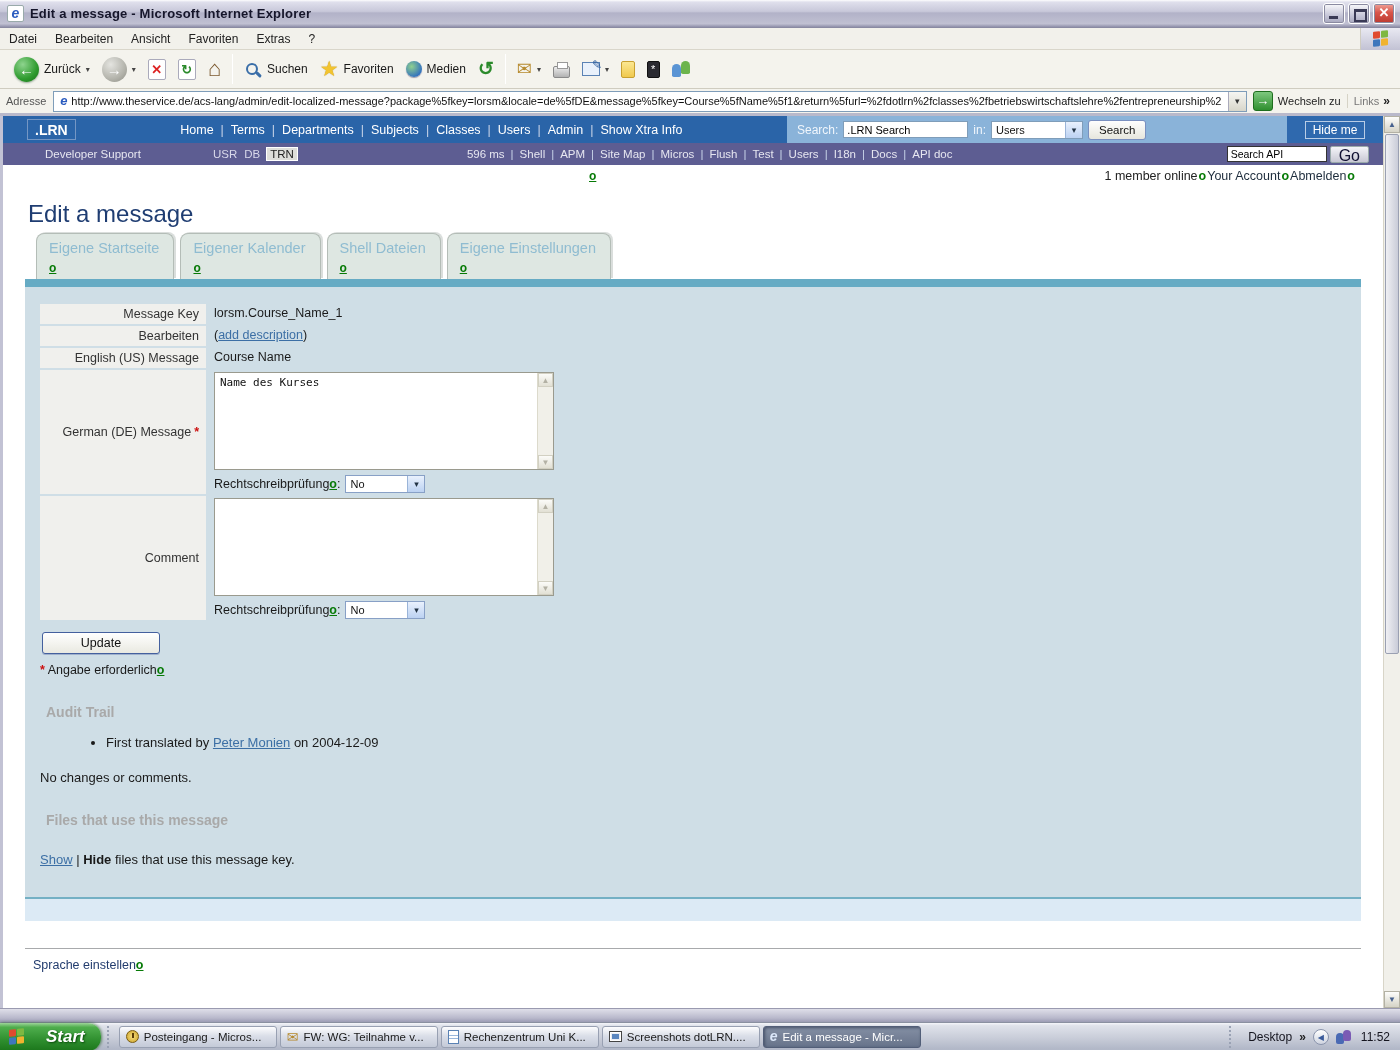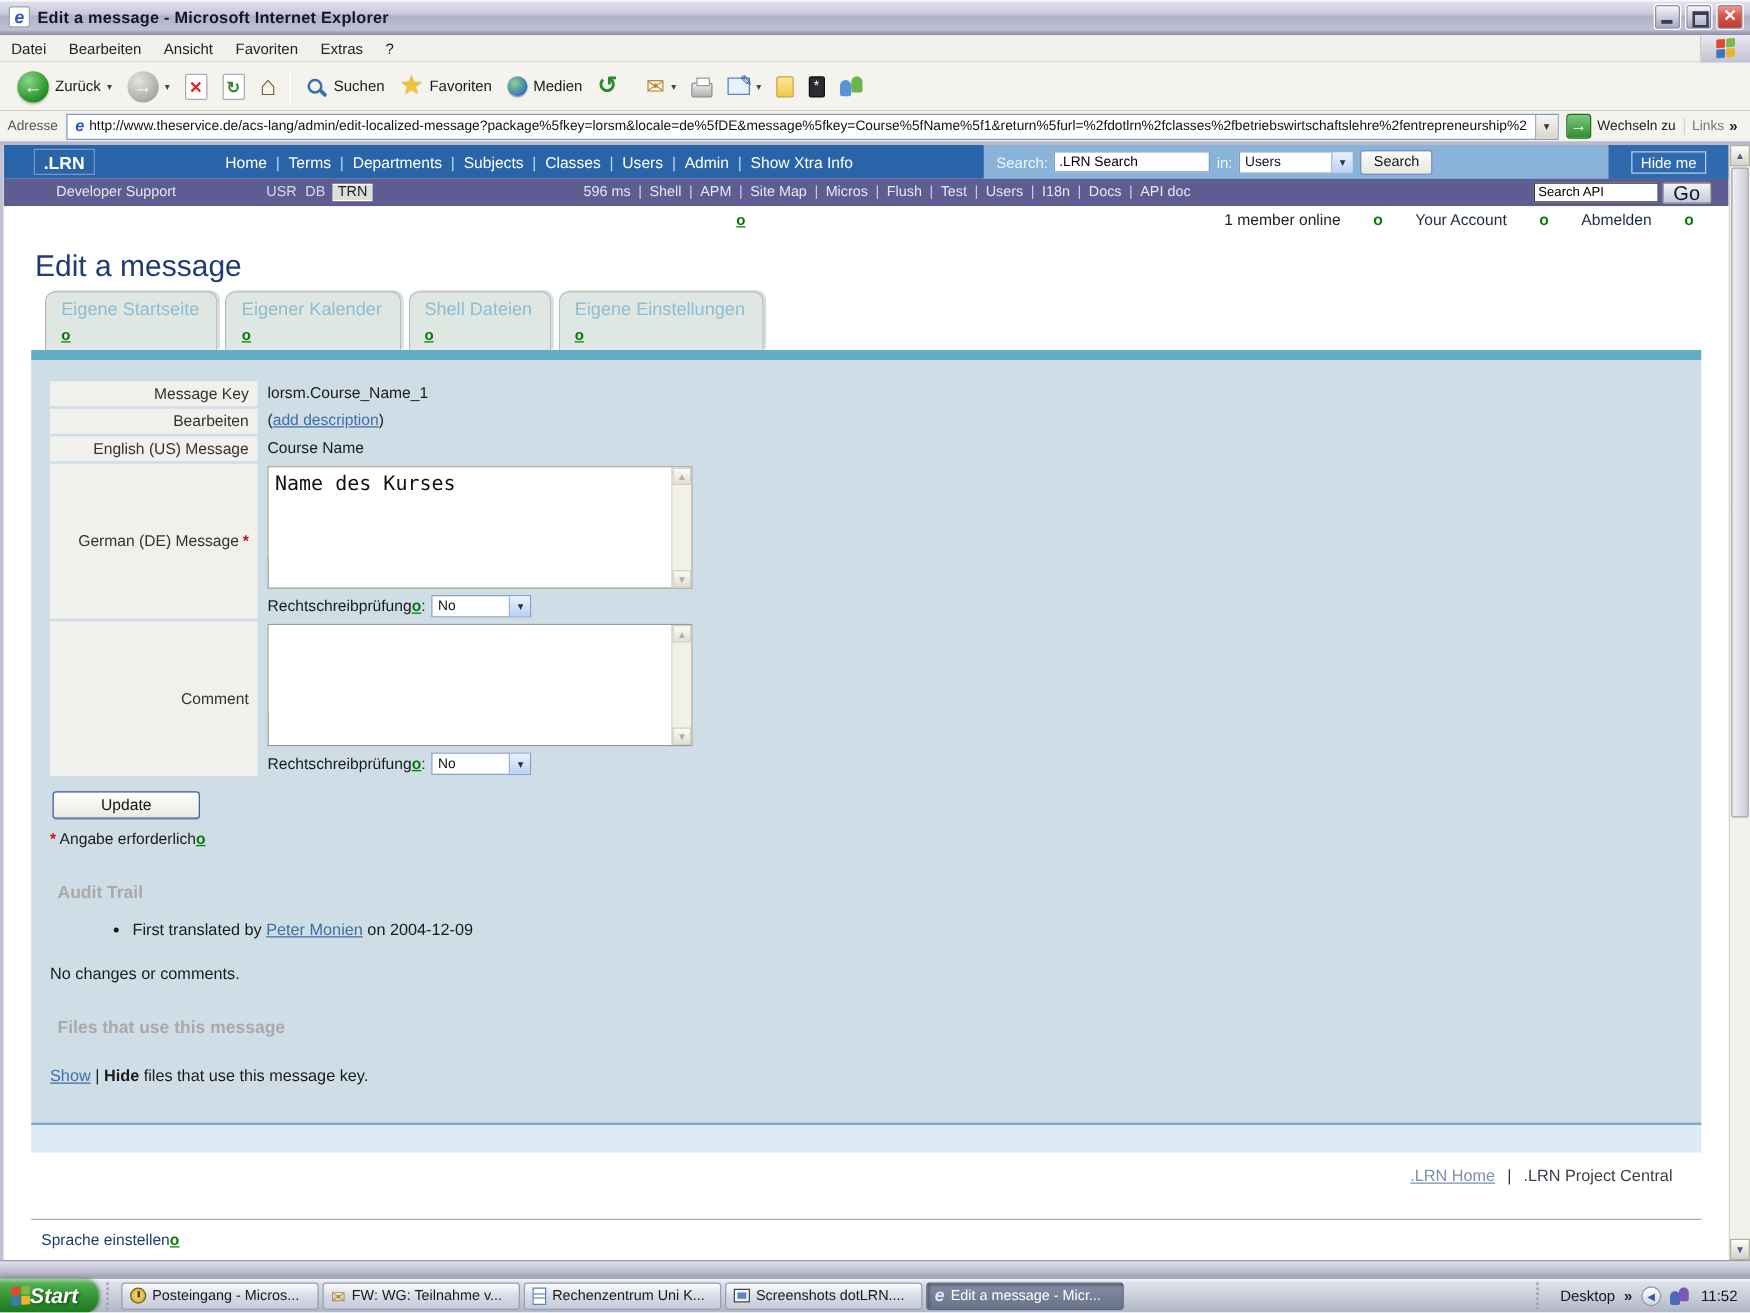--- a/index.html
+++ b/index.html
@@ -114,21 +114,21 @@
   .devsearch { display:flex; gap:3px; align-items:center; }
   .devsearch input { width:100px; height:16px; border:1px solid #333; font-size:10.5px; padding:0 3px; font-family:"Liberation Sans",sans-serif; }
   .gobtn2 { height:17px; padding:0 8px; font-size:16px; background:linear-gradient(#f4f4f8,#c8c8d4); border:1px solid #9aa;
     border-radius:2px; color:#113; }
 
   
   .sessrow { height:26px; background:#fff; position:relative; font-size:12.5px; color:#222; }
   .o { color:#067a06; font-weight:bold; }
   a.o { text-decoration:underline; cursor:pointer; }
   .sess-help { position:absolute; left:586px; top:4px; font-size:12px; }
-  .sess-right { position:absolute; right:28px; top:4px; display:flex; gap:26px; align-items:center; }
+  .sess-right { position:absolute; right:28px; top:4px; display:flex; gap:1px; align-items:center; }
   .sess-right .slink { color:#1d2c3c; text-decoration:none; }
 
   
   h1.pgtitle { margin:9px 0 5px 25px; font-size:24px; font-weight:500; color:#1f3d72; }
   .tabs { display:flex; gap:6px; margin-left:33px; align-items:flex-end; }
   .tab { background:#dee7e2; border:1px solid #b4bdb7; border-bottom:none; border-radius:8px 8px 0 0;
     box-shadow:2px -1px 0 rgba(150,160,155,.35); padding:5px 14px 3px 12px; }
   .tab .tlbl { color:#8fbcd1; font-size:14.5px; }
   .tab .to { display:inline-block; margin-top:4px; font-size:12px; }
   .tealbar { height:8px; background:#66abc4; margin:0 22px; }
@@ -136,21 +136,21 @@
   
   .panel { margin:0 22px; background:#cfdee6; padding:17px 0 30px 15px; min-height:578px; }
   .frow { display:flex; margin-bottom:2px; align-items:stretch; }
   .flabel { width:166px; background:#f0f0ed; text-align:right; padding:3px 7px; font-size:12.5px; color:#333;
     display:flex; align-items:center; justify-content:flex-end; gap:3px; }
   .fvalue { padding:2px 0 1px 8px; font-size:12.5px; color:#1a1a1a; display:flex; flex-direction:column; justify-content:flex-start; }
   .req { color:#cc1111; font-weight:bold; }
   .linkblue { color:#3c6fa5; text-decoration:underline; cursor:pointer; }
   .ta-wrap { width:340px; height:98px; background:#fff; border:1px solid #9a9a8e; position:relative; }
   .ta-wrap textarea { width:322px; height:70px; border:none; outline:none; resize:none;
-    font-family:"DejaVu Sans Mono","Liberation Mono",monospace; font-size:16px; padding:3px 5px; color:#111; background:#fff; }
+    font-family:"DejaVu Sans Mono","Liberation Mono",monospace; font-size:11px; padding:3px 5px; color:#111; background:#fff; }
   .ta-sb { position:absolute; top:0; right:0; bottom:0; width:16px; background:#f1f0e9; border-left:1px solid #dcdacc;
     display:flex; flex-direction:column; justify-content:space-between; }
   .ta-sb .sbtn { height:14px; text-align:center; font-size:8px; color:#b3b1a4; line-height:14px;
     background:linear-gradient(#fbfbf8,#e2e0d4); border:1px solid #d2d0c2; }
   .spellrow { display:flex; align-items:center; margin-top:5px; font-size:12.5px; }
   .spellrow .combo { width:80px; margin-left:5px; border:1px solid #88a0c6; }
   .spellrow .cval { flex:1; }
   .updatebtn { margin:10px 0 0 2px; width:118px; height:22px; background:linear-gradient(#ffffff,#e9e9e1);
     border:1px solid #44609e; border-radius:3px; font-size:12.5px; color:#111; box-shadow:0 1px 0 #9fb0cc; }
   .reqnote { margin:9px 0 0 0; font-size:12.5px; color:#1a1a1a; }
@@ -176,21 +176,21 @@
     font-size:8px; line-height:15px; color:#47618e; }
   .sthumb { height:520px; margin:1px; background:linear-gradient(90deg,#f0f0f4,#c9ccd8); border:1px solid #9aa0b2; border-radius:2px; }
   .strack { flex:1; }
 
   
   .botedge { height:14px; background:linear-gradient(180deg,#dfdfe9,#b8b8cb 70%,#9c9cb4); border-top:1px solid #9a9ab0; }
 
   
   .taskbar { height:28px; background:linear-gradient(180deg,#f5f6fa 0%,#dfe2ea 10%,#c9cdd9 55%,#b2b8c8 95%); border-top:1px solid #8a90a0;
     display:flex; align-items:center; }
-  .startbtn { height:28px; padding:0 16px 0 9px; border-radius:0 13px 13px 0; display:flex; align-items:center; gap:0;
+  .startbtn { height:28px; padding:0 16px 0 9px; border-radius:0 13px 13px 0; display:flex; align-items:center; gap:22px;
     background:linear-gradient(180deg,#9ed49a 0%,#4fae4d 15%,#2f8f2f 60%,#1b761b 100%); box-shadow:1px 0 3px rgba(20,80,20,.6);
     color:#fff; font-style:italic; font-weight:bold; font-size:17px; text-shadow:1px 1px 2px #0a4a0a; }
   .tgrip { width:9px; height:22px; border-left:2px dotted #9aa2b4; margin:0 3px 0 6px; }
   .taskbtns { display:flex; gap:3px; align-items:center; }
   .task { width:158px; height:22px; border-radius:3px; border:1px solid #98a0b2;
     background:linear-gradient(#fdfdfe,#dadee8 45%,#c4cad8); display:flex; align-items:center; gap:5px; padding:0 6px;
     font-size:11.5px; color:#1a1a1a; white-space:nowrap; overflow:hidden; }
   .task.active { background:linear-gradient(#848fa4,#67738a); color:#fff; border-color:#525e78; box-shadow:inset 1px 1px 3px #47526a; }
   .tico-clock { width:13px; height:13px; border-radius:50%; background:radial-gradient(#f8e080,#caa028); border:1px solid #7a5c10; flex:none; position:relative; }
   .tico-clock::after{content:"";position:absolute;left:5px;top:2px;width:2px;height:5px;background:#5a3c08;}
@@ -512,25 +512,20 @@
 
         <div class="grayhead">Files that use this message</div>
         <div class="showhide">
           <a class="linkblue">Show</a>
           <span class="sep">|</span>
           <b>Hide</b><span> files that use this message key.</span>
         </div>
       </div>
       <div class="panelstrip"></div>
 
-      <div class="footlinks">
-        <a class="fhome">.LRN Home</a>
-        <span class="fsep">|</span>
-        <a class="fcentral">.LRN Project Central</a>
-      </div>
       <hr class="fhr">
       <div class="langrow">
         <a class="langlink">Sprache einstellen</a><a class="o">o</a>
       </div>
 
     </div>
 
     <div class="vscroll">
       <div class="sarrow">▲</div>
       <div class="sthumb"></div>

